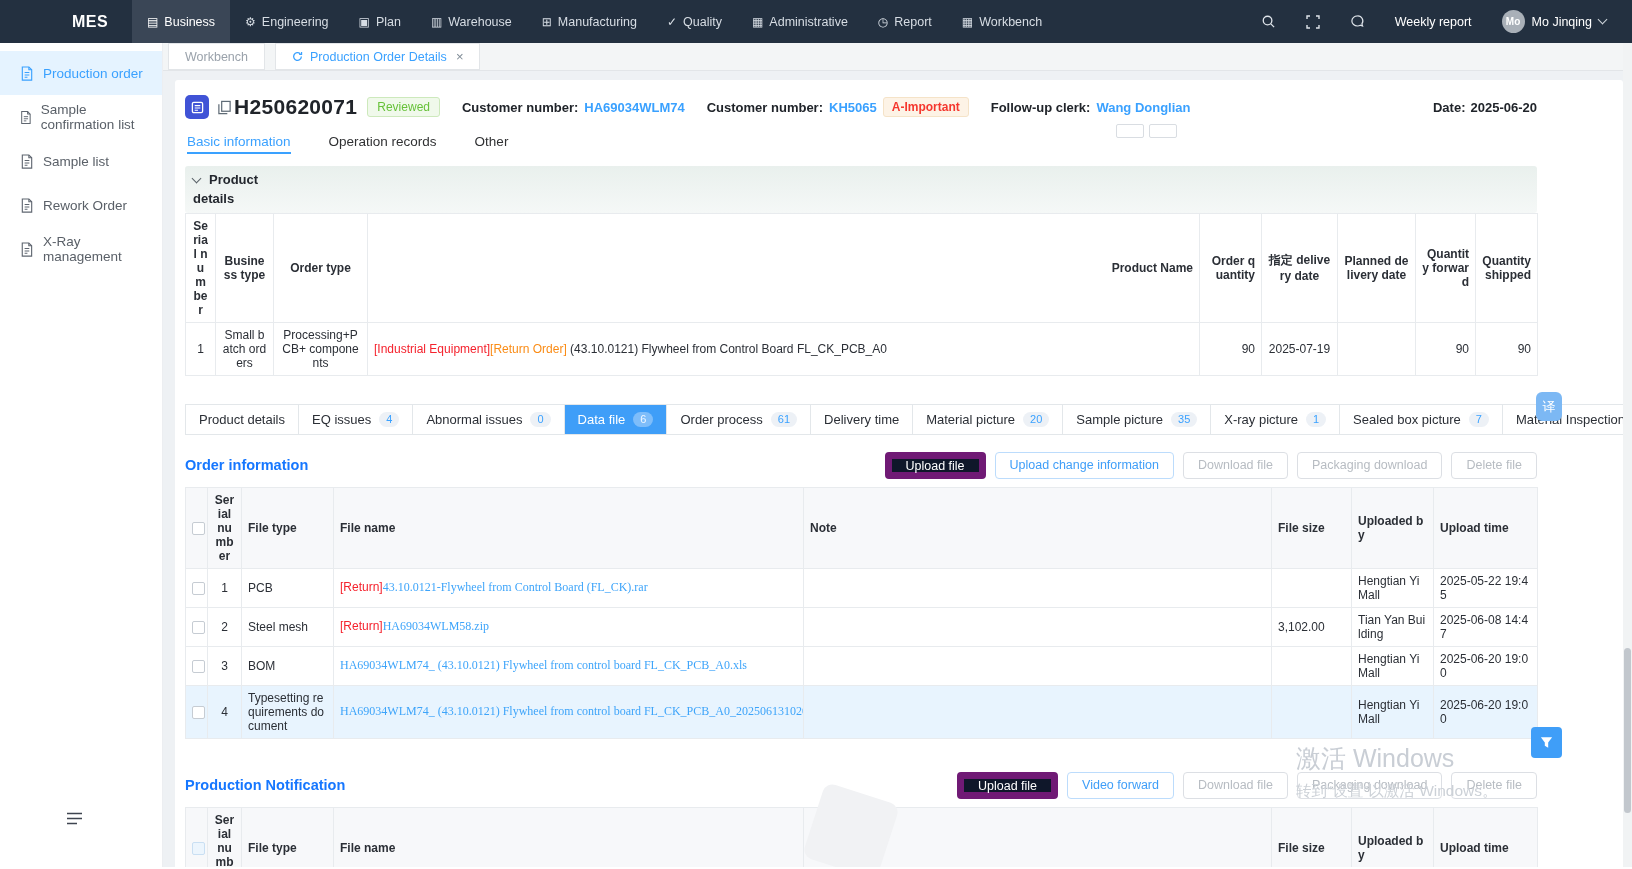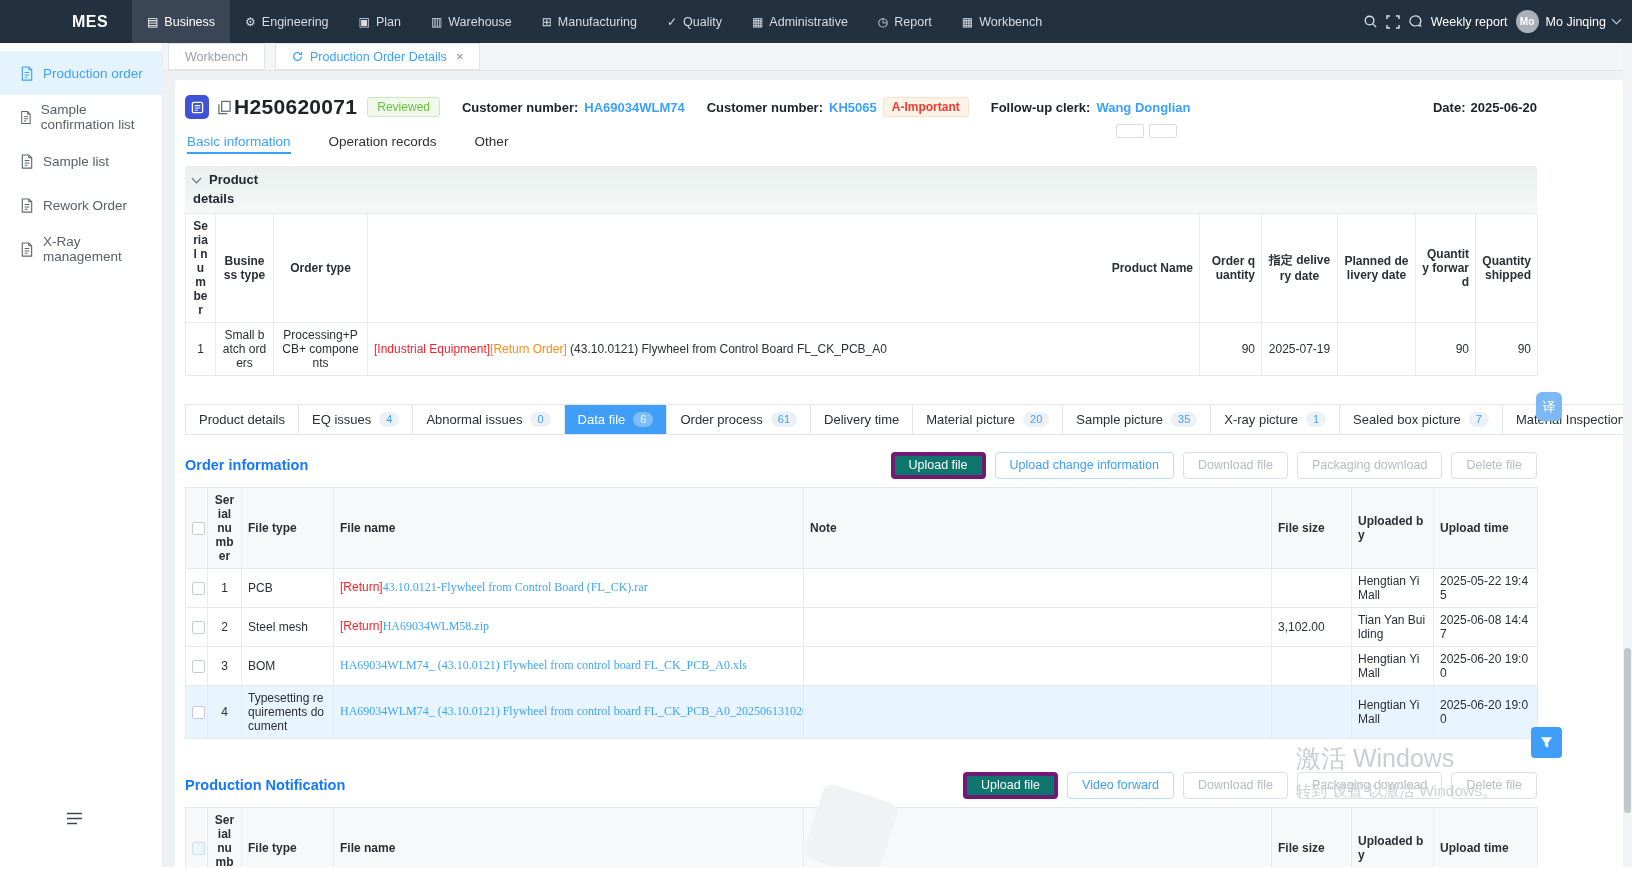--- a/index.html
+++ b/index.html
@@ -7,21 +7,21 @@
   body { font-family:"Liberation Sans",sans-serif; }
   .app { position:relative; width:1632px; height:867px; overflow:hidden; background:#fff; }
 
   
   .navbar { position:absolute; top:0; left:0; width:1632px; height:43px; background:#233040; display:flex; align-items:center; }
   .brand { margin-left:72px; width:60px; font-weight:bold; font-size:16px; color:#fff; letter-spacing:.5px; }
   .nav-items { display:flex; height:43px; }
   .nav-item { height:43px; display:flex; align-items:center; gap:6px; padding:0 15px; font-size:12.5px; color:#d7dde4; cursor:pointer; white-space:nowrap; }
   .nav-item.active { background:#3a4656; color:#fff; }
   .nav-icon { font-size:12px; line-height:1; }
-  .nav-right { margin-left:auto; display:flex; align-items:center; gap:8px; padding-right:12px; }
+  .nav-right { margin-left:auto; display:flex; align-items:center; gap:30px; padding-right:26px; }
   .nav-right svg { display:block; }
   .weekly { font-size:12.5px; color:#fff; }
   .user-wrap { display:flex; align-items:center; gap:7px; }
   .avatar { width:23px; height:23px; border-radius:50%; background:#a9b0b8; color:#fff; font-size:10px; font-weight:bold; display:flex; align-items:center; justify-content:center; }
   .user-name { font-size:12.5px; color:#fff; }
   .caret { width:7px; height:7px; border-right:1.4px solid #cfd5db; border-bottom:1.4px solid #cfd5db; transform:rotate(45deg); margin-top:-4px; }
 
   
   .workspace { position:absolute; top:43px; left:0; width:1632px; bottom:0; display:flex; }
   .sidebar { width:163px; background:#fff; border-right:1px solid #eceef1; position:relative; flex:none; }
@@ -90,21 +90,21 @@
   .ftab.active { background:#3f9ef8; color:#fff; }
   .ftab.active .fbadge { background:#7ebdfa; color:#f0f7ff; }
 
   
   .sec-row { display:flex; align-items:center; width:1352px; }
   .sec-row.order { margin-top:17px; }
   .sec-row.notif { margin-top:33px; }
   .sec-title { font-size:14.5px; font-weight:bold; color:#1677ff; }
   .btns { margin-left:auto; display:flex; }
   .btn { height:27px; border-radius:4px; font-size:12.5px; padding:0 14px; margin-left:9px; cursor:pointer; font-family:inherit; white-space:nowrap; }
-  .btn.primary { background:#0f766e; border:4px solid #701a75; color:#fff; }
+  .btn.primary { background:#0f172a; border:7px solid #701a75; color:#fff; }
   .btn.outline { background:#fff; border:1px solid #bcdcfc; color:#3f9ef8; }
   .btn.plain { background:#fff; border:1px solid #dcdfe4; color:#b7bcc2; }
   .tbl-wrap { margin-top:8px; }
 
   
   .float-translate { position:absolute; left:1536px; top:392px; width:26px; height:29px; background:#7cb8f4; border-radius:6px; color:#fff; font-size:13px; display:flex; align-items:center; justify-content:center; cursor:pointer; }
   .float-filter { position:absolute; left:1531px; top:727px; width:31px; height:31px; background:#3f9ef8; border-radius:4px; display:flex; align-items:center; justify-content:center; cursor:pointer; }
   .watermark { position:absolute; left:1296px; top:742px; pointer-events:none; }
   .wm1 { font-size:25px; color:#c9ced5; }
   .wm2 { font-size:15.5px; color:#ccd1d7; margin-top:6px; }

